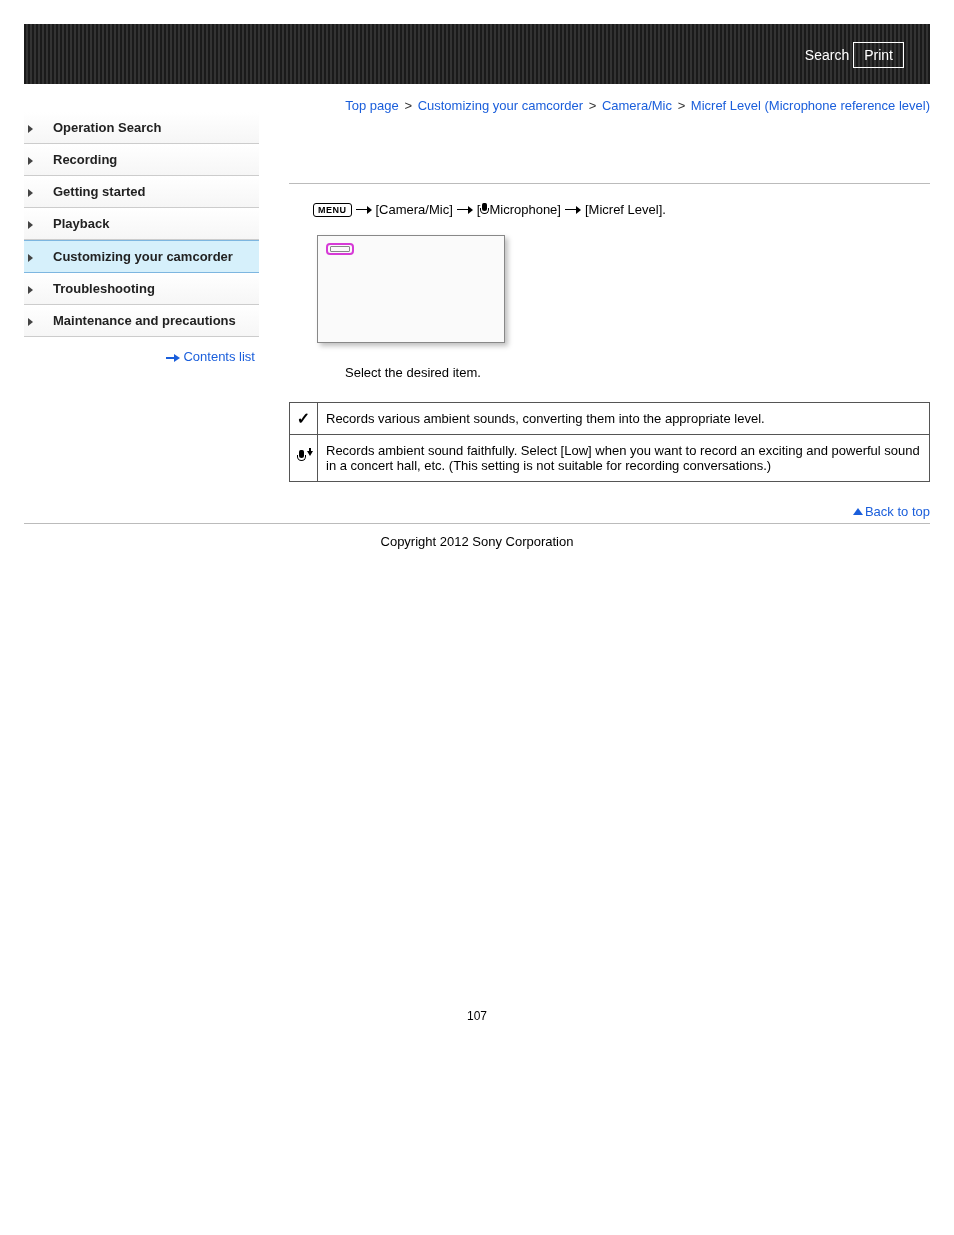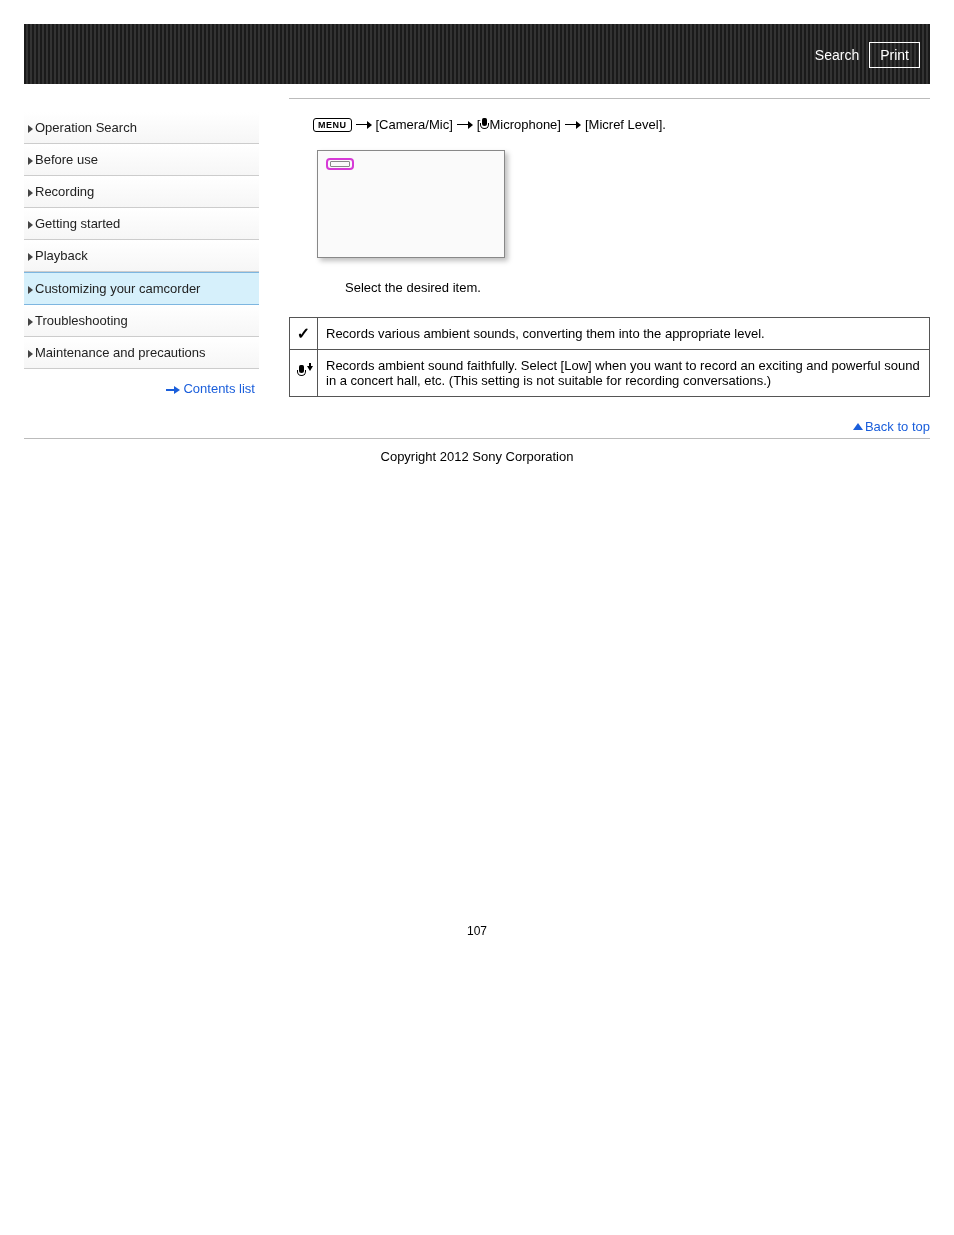--- a/index.html
+++ b/index.html
@@ -16,24 +16,24 @@
     padding: 24px 24px 40px 24px;
   }
   .header-bar {
     height: 60px;
     background: repeating-linear-gradient(90deg, #1a1a1a 0 2px, #333 2px 4px);
     position: relative;
     margin-bottom: 14px;
   }
   .header-actions {
     position: absolute;
-    right: 10px;
+    right: 26px;
     top: 18px;
     display: flex;
-    gap: 10px;
+    gap: 4px;
     align-items: center;
   }
   .header-search, .header-print {
     color: #fff;
     font-size: 14px;
   }
   .header-print {
     border: 1px solid #fff;
     padding: 4px 10px;
     cursor: pointer;
@@ -52,25 +52,26 @@
   .sidebar-list {
     list-style: none;
     margin: 0;
     padding: 0;
   }
   .sidebar-item {
     border-bottom: 1px solid #ccc;
     padding: 8px 4px 8px 4px;
     display: flex;
     align-items: flex-start;
-    gap: 2px;
+    gap: 20px;
     cursor: pointer;
     font-size: 13px;
     color: #222;
     background: linear-gradient(#fff, #f6f6f6);
+    font-weight: bold;
   }
   .sidebar-item.active {
     background: #d6f0fb;
     border-top: 1px solid #7db6e0;
     border-bottom: 1px solid #7db6e0;
   }
   .caret {
     width: 0; height: 0;
     border-top: 4px solid transparent;
     border-bottom: 4px solid transparent;
@@ -270,24 +271,20 @@
 
   <div class="layout">
     <aside class="sidebar">
       <ul class="sidebar-list" id="sidebar-list">
           <li class="sidebar-item">
             <span class="caret"></span>
             <span>Operation Search</span>
           </li>
           <li class="sidebar-item">
             <span class="caret"></span>
-            <span>Before use</span>
-          </li>
-          <li class="sidebar-item">
-            <span class="caret"></span>
             <span>Recording</span>
           </li>
           <li class="sidebar-item">
             <span class="caret"></span>
             <span>Getting started</span>
           </li>
           <li class="sidebar-item">
             <span class="caret"></span>
             <span>Playback</span>
           </li>
@@ -305,20 +302,29 @@
           </li>
         </ul>
       <div class="contents-list-row">
         <a href="#">
           <span class="arrow-right-blue"></span><span>Contents list</span>
         </a>
       </div>
     </aside>
 
     <main class="main">
+      <div class="breadcrumb">
+        <a href="#">Top page</a>
+        <span class="sep">&gt;</span>
+        <a href="#">Customizing your camcorder</a>
+        <span class="sep">&gt;</span>
+        <a href="#">Camera/Mic</a>
+        <span class="sep">&gt;</span>
+        <a href="#">Micref Level (Microphone reference level)</a>
+      </div>
 
       <hr class="content-hr">
 
 
       <div class="path-row">
         <span class="menu-box">MENU</span>
         <span class="arr"></span>
         <span>[Camera/Mic]</span>
         <span class="arr"></span>
         <span>

